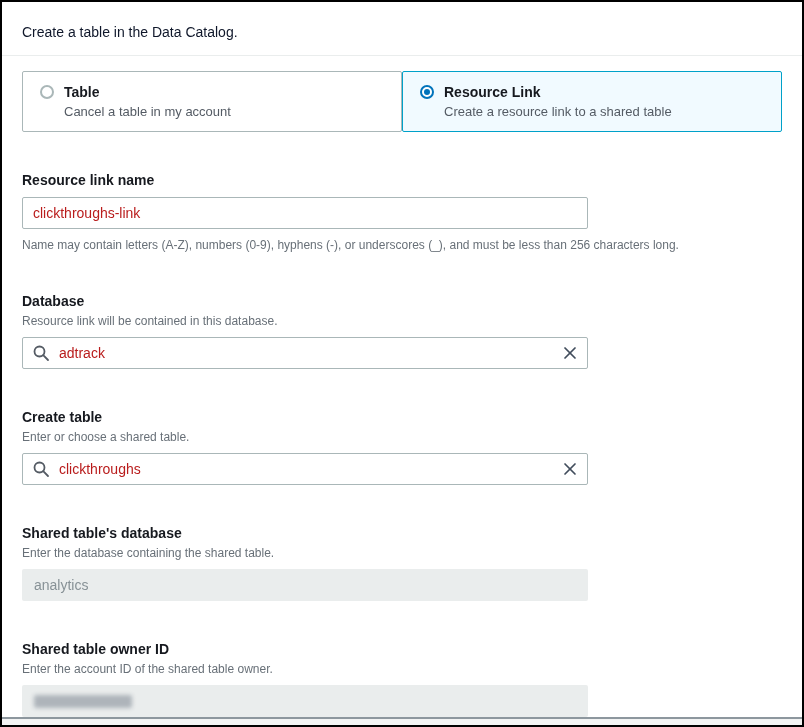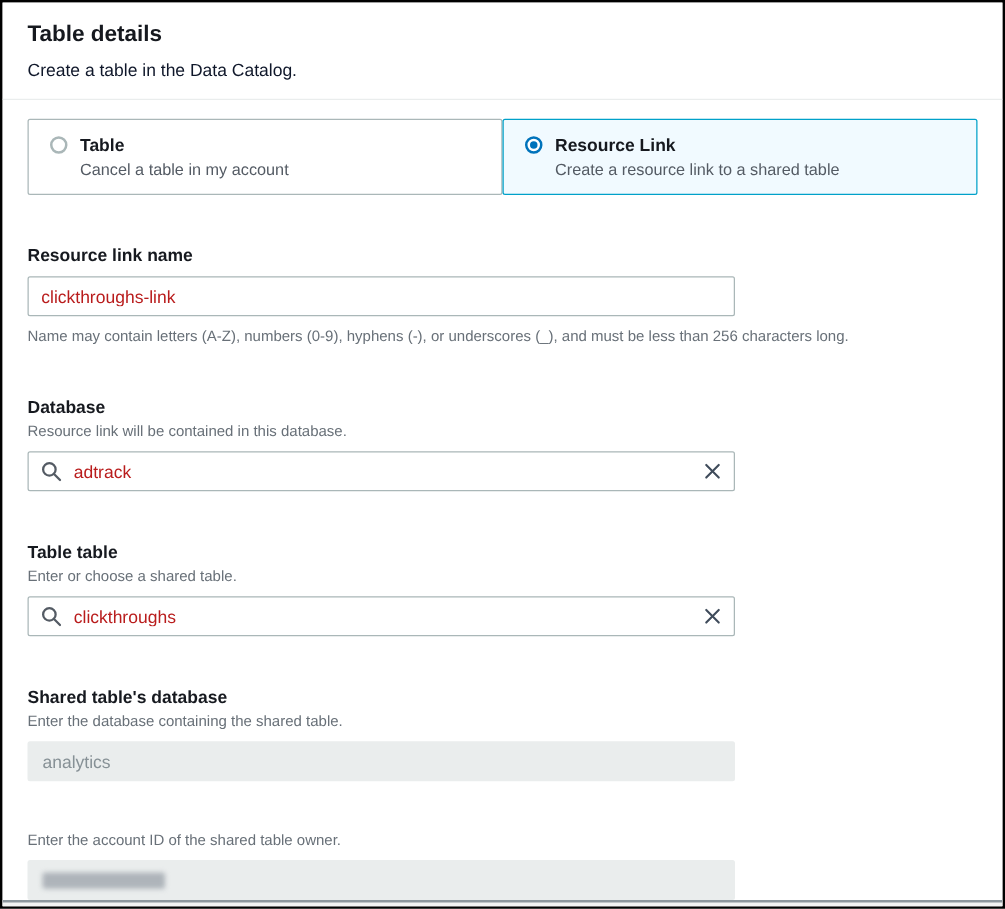--- a/index.html
+++ b/index.html
@@ -113,21 +113,20 @@
     font-size: 14px; font-weight: bold; color: #ffffff;
     padding: 7px 20px;
   }
 </style>
 </head>
 <body>
 
 <div class="page">
 
   <div class="header">
-    <h1 class="page-title">Table details</h1>
     <p class="page-subtitle">Create a table in the Data Catalog.</p>
   </div>
   <hr class="header-divider">
 
   <div class="main">
 
     <div class="option-cards">
 
       <div class="option-card">
         <span class="radio"></span>
@@ -165,21 +164,21 @@
         <button class="clear-btn">
           <svg width="16" height="16" viewBox="0 0 16 16">
             <line x1="3" y1="3" x2="13" y2="13" stroke="#414d5c" stroke-width="1.7" stroke-linecap="round"></line>
             <line x1="13" y1="3" x2="3" y2="13" stroke="#414d5c" stroke-width="1.7" stroke-linecap="round"></line>
           </svg>
         </button>
       </div>
     </div>
 
     <div class="field-section">
-      <div class="field-label">Table table</div>
+      <div class="field-label">Create table</div>
       <div class="field-desc">Enter or choose a shared table.</div>
       <div class="search-wrap">
         <svg class="search-icon" viewBox="0 0 18 18">
           <circle cx="7.5" cy="7.5" r="5" fill="none" stroke="#545b64" stroke-width="1.8"></circle>
           <line x1="11.2" y1="11.2" x2="16" y2="16" stroke="#545b64" stroke-width="1.8" stroke-linecap="round"></line>
         </svg>
         <input class="text-input" type="text" value="clickthroughs" style="">
         <button class="clear-btn">
           <svg width="16" height="16" viewBox="0 0 16 16">
             <line x1="3" y1="3" x2="13" y2="13" stroke="#414d5c" stroke-width="1.7" stroke-linecap="round"></line>
@@ -191,20 +190,21 @@
 
     <div class="field-section">
       <div class="field-label">Shared table's database</div>
       <div class="field-desc">Enter the database containing the shared table.</div>
       <div class="disabled-input">
         <span>analytics</span>
       </div>
     </div>
 
     <div class="field-section">
+      <div class="field-label">Shared table owner ID</div>
       <div class="field-desc">Enter the account ID of the shared table owner.</div>
       <div class="disabled-input">
         <span class="redacted-bar"></span>
       </div>
     </div>
 
   </div>
 
   <div class="footer">
     <button class="cancel-button">Cancel</button>

